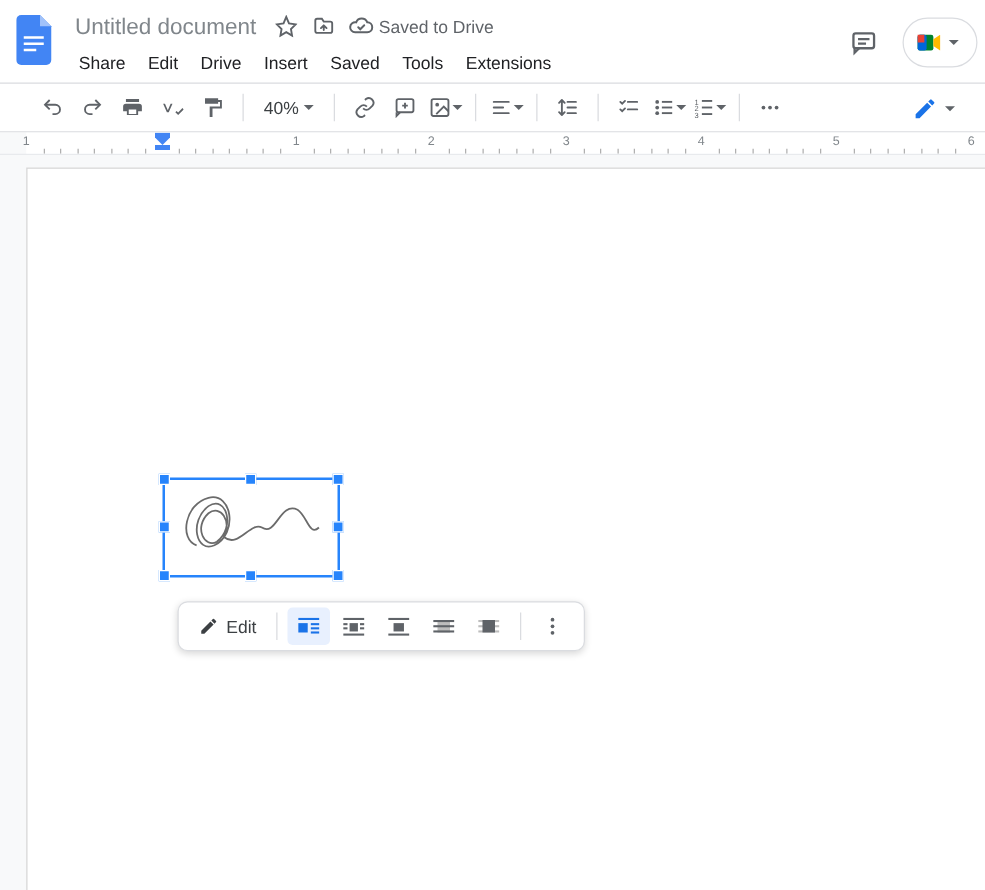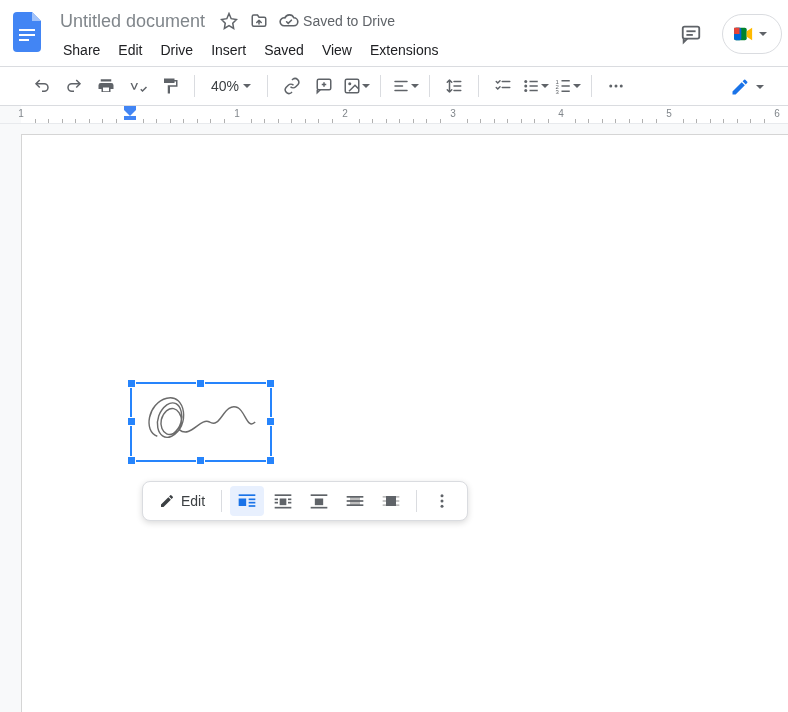--- a/index.html
+++ b/index.html
@@ -313,21 +313,21 @@
         <span>Saved to Drive</span>
       </span>
     </div>
 
     <div class="menus">
       <span class="menu-item">Share</span>
       <span class="menu-item">Edit</span>
       <span class="menu-item">Drive</span>
       <span class="menu-item">Insert</span>
       <span class="menu-item">Saved</span>
-      <span class="menu-item">View</span>
+      <span class="menu-item">Tools</span>
       <span class="menu-item">Extensions</span>
     </div>
   </div>
 
   <div class="header-right">
     <span class="header-btn">
       <svg width="22" height="22" viewBox="0 0 24 24" fill="none" stroke="#5f6368" stroke-width="2">
         <rect x="3" y="4" width="18" height="13" rx="2"></rect>
         <path d="M8 17l-4 4v-4"></path>
         <line x1="7" y1="9" x2="17" y2="9"></line>

